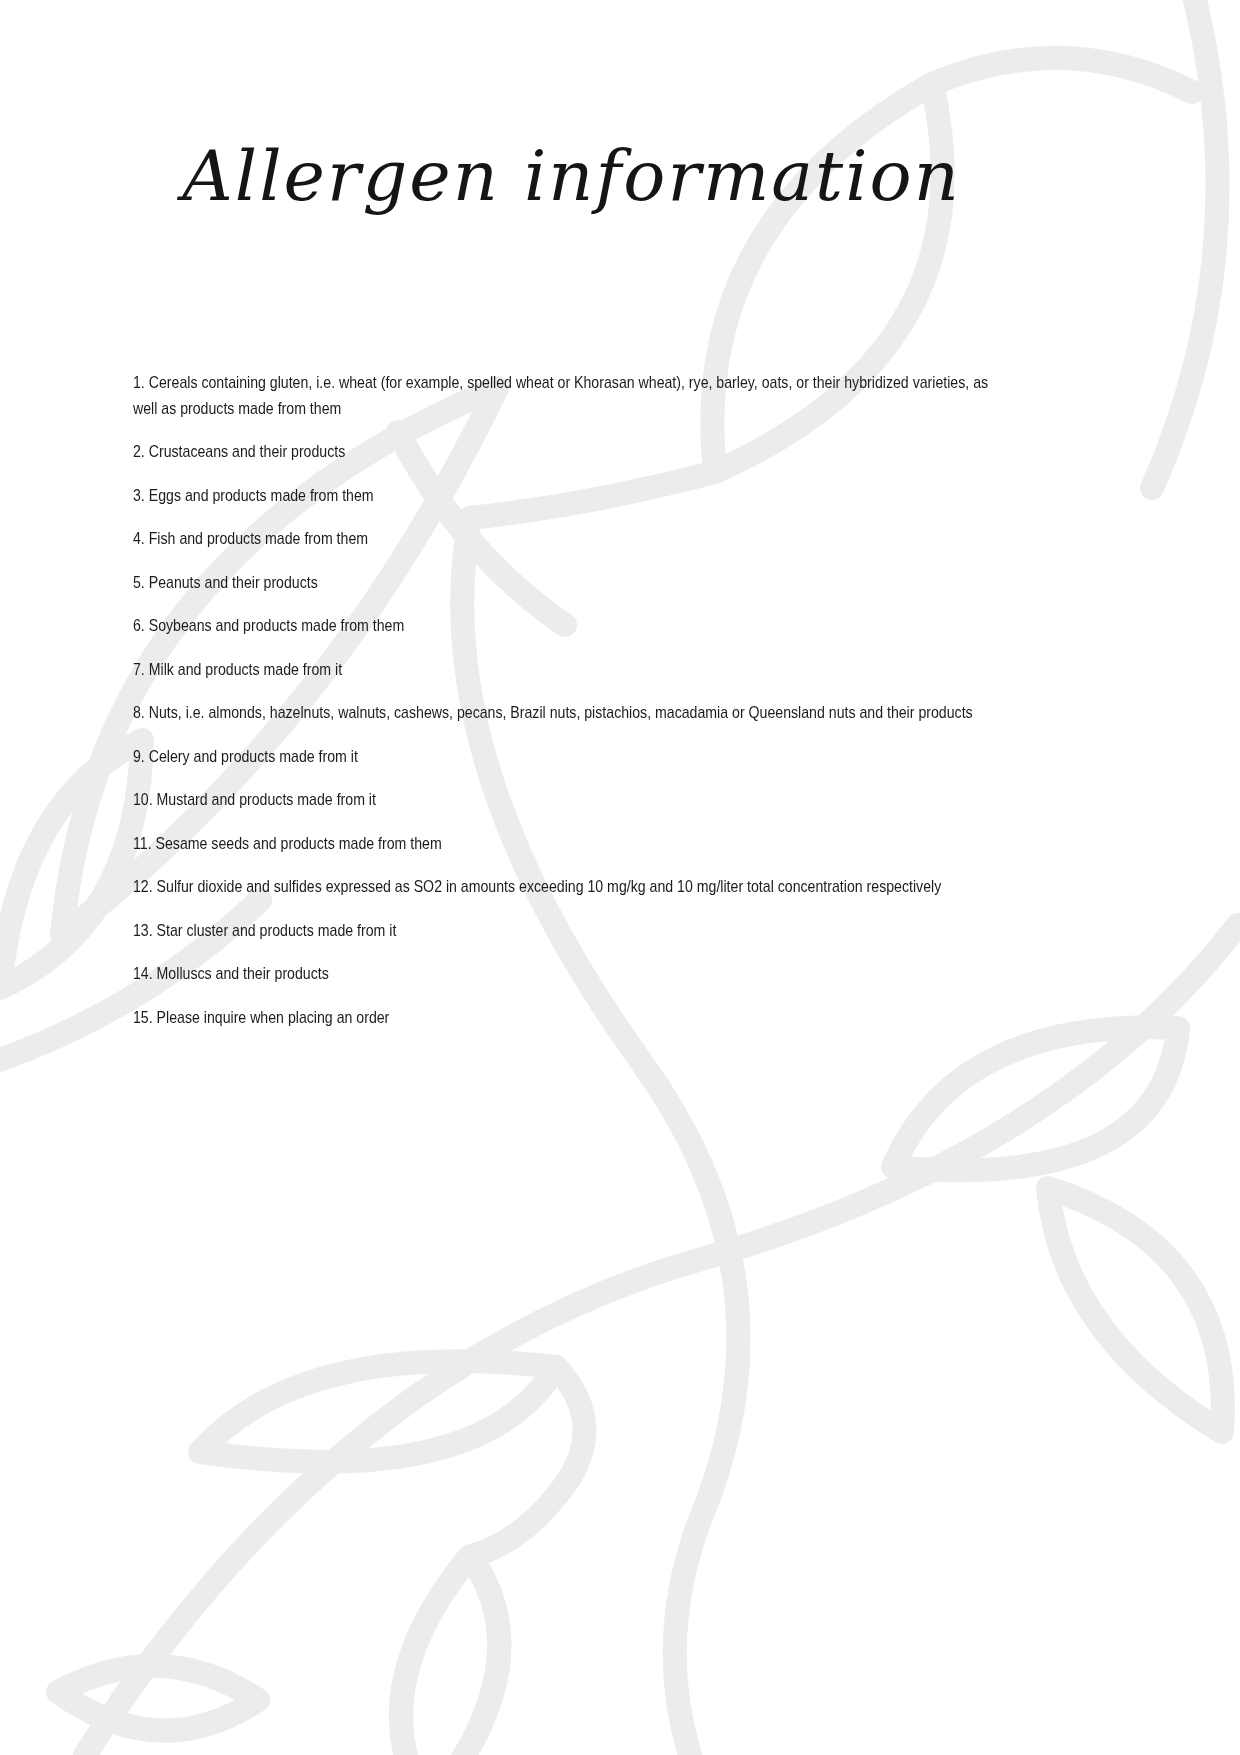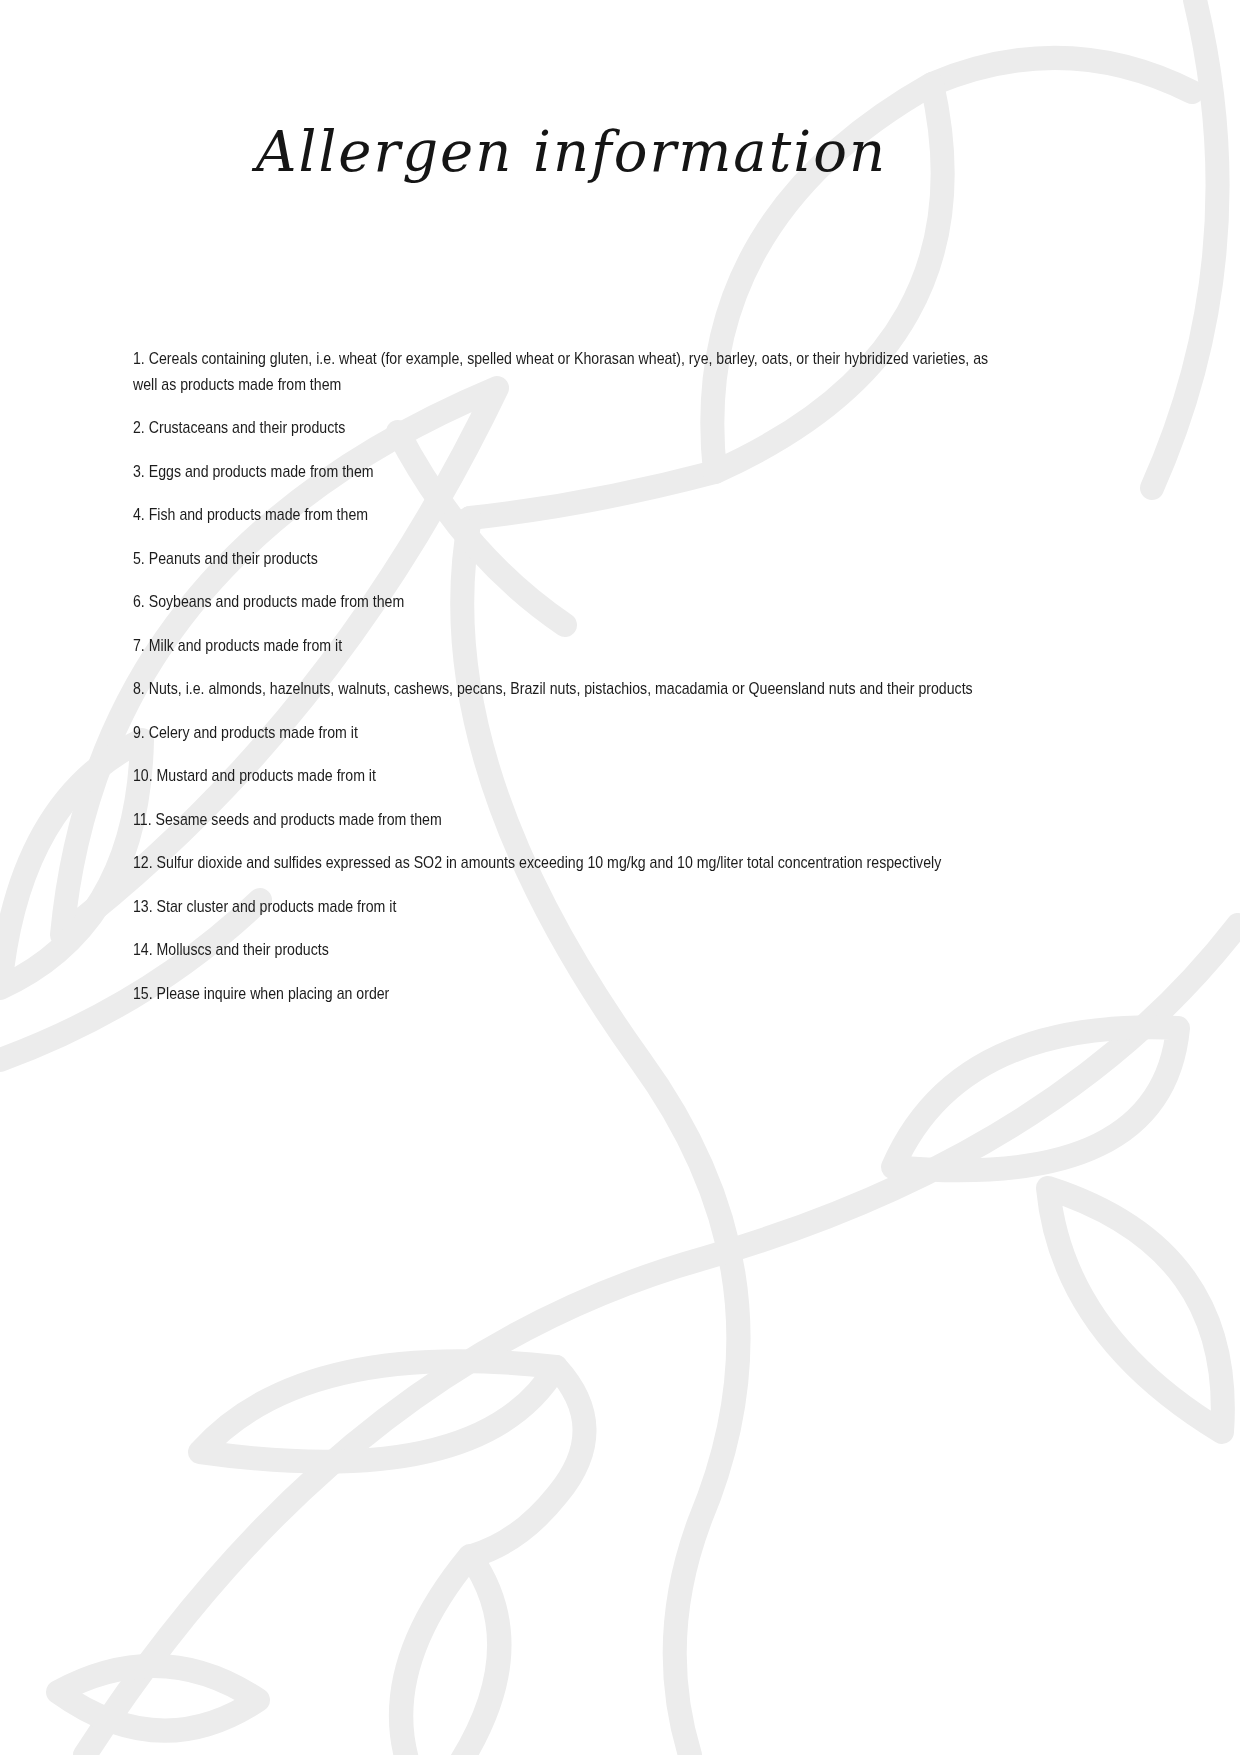--- a/index.html
+++ b/index.html
@@ -17,27 +17,27 @@
     width: 1240px; height: 1755px;
     z-index: 0;
   }
   .content {
     position: relative;
     z-index: 1;
     padding: 0 230px 0 133px;
   }
   .doc-title {
     margin: 0;
-    padding-top: 92px;
+    padding-top: 116px;
     height: 130px;
     text-align: center;
     font-family: "DejaVu Serif", serif;
     font-style: italic;
     font-weight: 500;
-    font-size: 56px;
+    font-size: 70px;
     line-height: 120px;
     letter-spacing: 2px;
     color: #151515;
     white-space: nowrap;
   }
   .allergen-list {
     margin-top: 124px;
     width: 1052px;              
     transform: scaleX(0.832);   
     transform-origin: 0 0;

